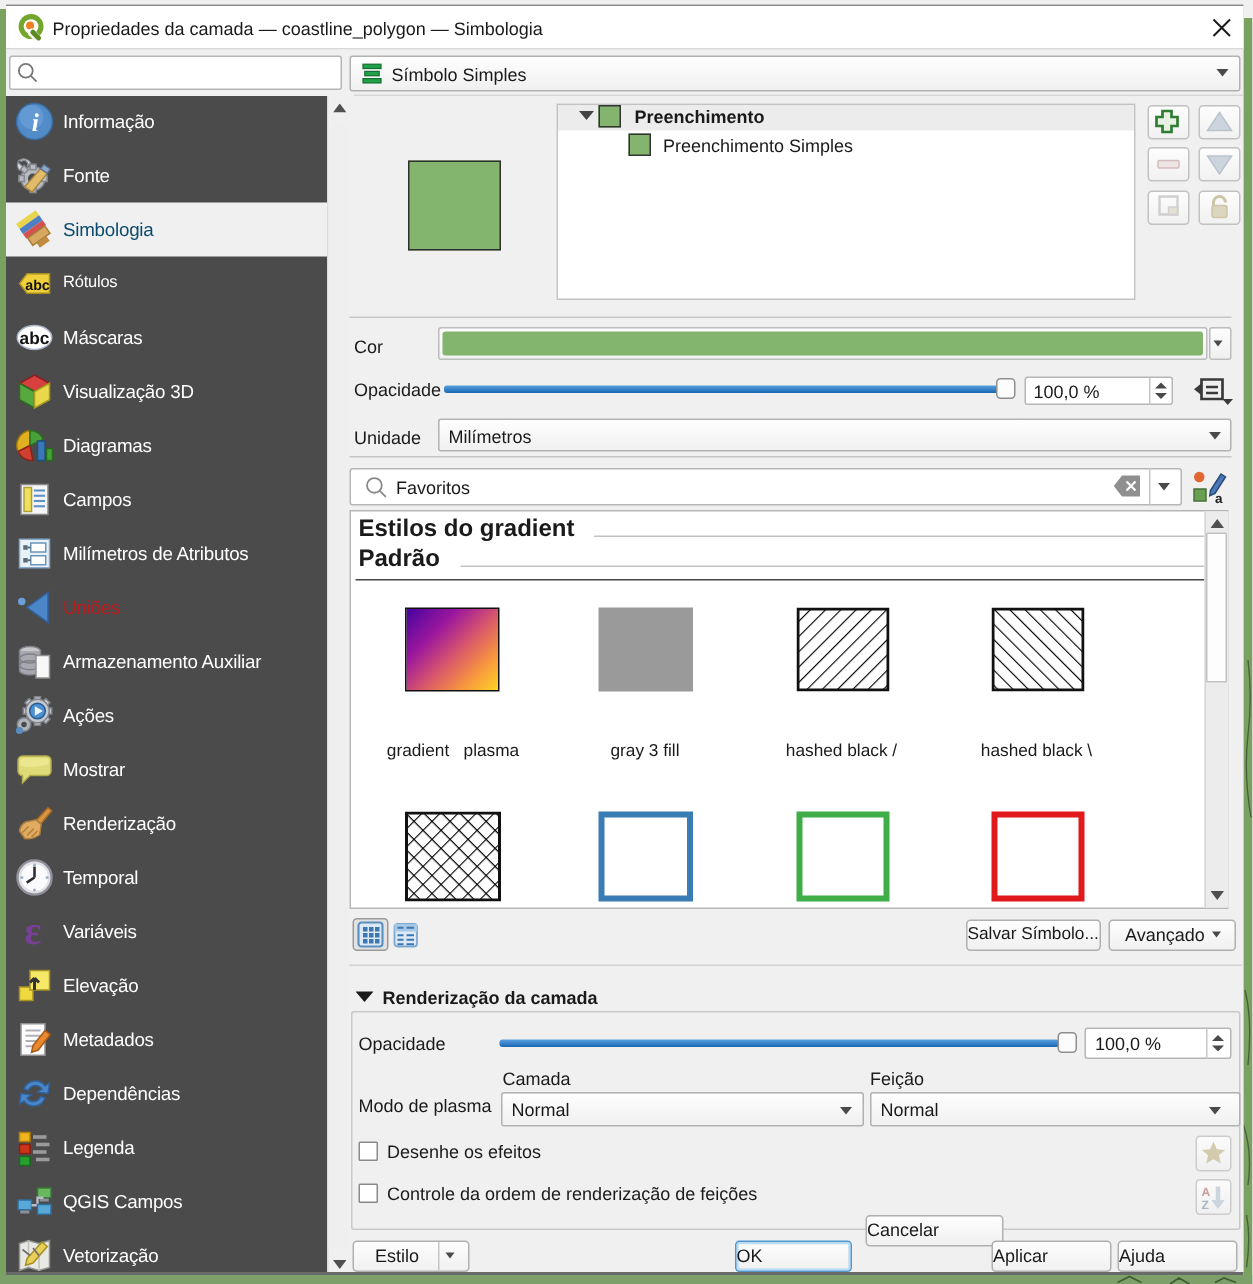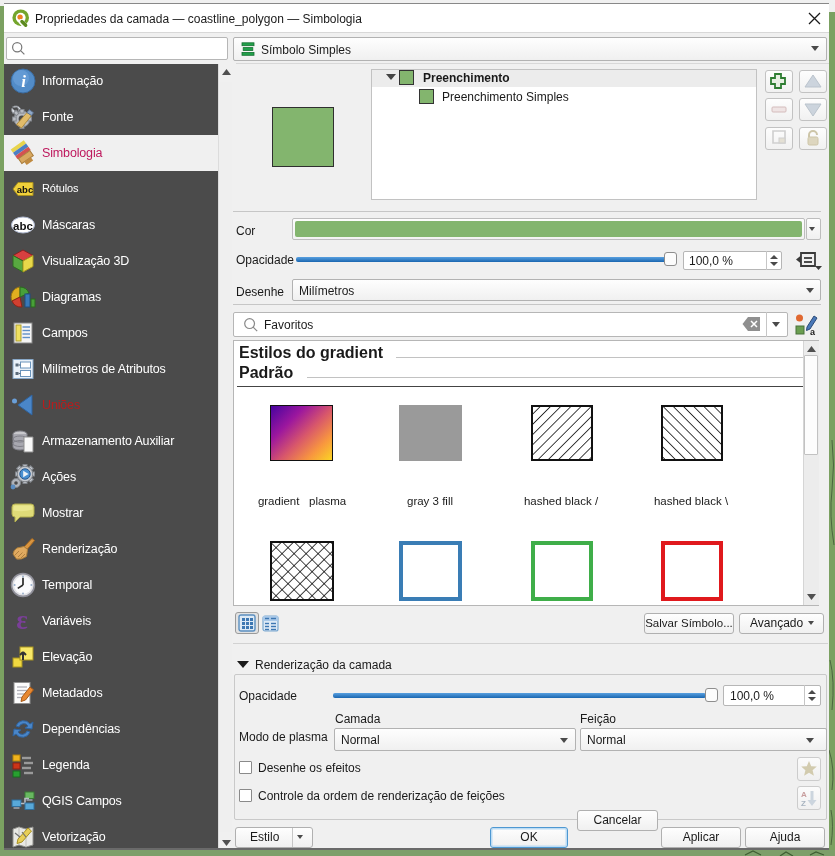--- a/index.html
+++ b/index.html
@@ -1,17 +1,17 @@
 <!DOCTYPE html>
 <html><head><meta charset="utf-8"><style>
 *{margin:0;padding:0;box-sizing:border-box}
 html,body{width:835px;height:856px;overflow:hidden}
 body{position:relative;background:#f0f0f0;font-family:"Liberation Sans",sans-serif;font-size:12px;color:#000}
 .abs{position:absolute}
-.btn{position:absolute;background:linear-gradient(#fefefe,#f0f0f0);border:1px solid #b0b0b0;border-radius:3px;font-size:12px;text-align:center;color:#1a1a1a;white-space:nowrap}
+.btn{position:absolute;background:linear-gradient(#fefefe,#f0f0f0);border:1px solid #b0b0b0;border-radius:3px;font-size:12px;text-align:left;color:#1a1a1a;white-space:nowrap}
 .field{position:absolute;background:#fff;border:1px solid #b6b6b6;border-radius:2px}
 .combo{position:absolute;background:linear-gradient(#fefefe,#f0f0f0);border:1px solid #b2b2b2;border-radius:2px}
 .lbl{position:absolute;font-size:12px;color:#1a1a1a;white-space:nowrap}
 .hline{position:absolute;height:1px;background:#c6c6c6}
 .arrowdn{display:inline-block;width:0;height:0;border-left:4px solid transparent;border-right:4px solid transparent;border-top:5px solid #4a4a4a}
 </style></head><body>
 
 <div class="abs" style="left:0;top:6px;width:4px;height:850px;background:#7ba161"></div>
 <div class="abs" style="left:829px;top:12px;width:6px;height:844px;background:#7ba161"></div>
 <div class="abs" style="left:828px;top:4px;width:1px;height:845px;background:#8a8a8a"></div>
@@ -76,21 +76,21 @@
 <div class="abs" style="left:4px;top:135px;width:214px;height:36px;background:#f0f0f0"></div>
 <div class="abs" style="left:10px;top:140px;width:26px;height:26px"><svg width="26" height="26" viewBox="0 0 26 26">
       <g transform="rotate(-35 13 13)">
         <rect x="5" y="3" width="16" height="4" fill="#e8d44d"></rect>
         <rect x="5" y="7" width="16" height="4" fill="#4d7fc4"></rect>
         <rect x="5" y="11" width="16" height="4" fill="#d45252"></rect>
         <rect x="6" y="15" width="14" height="6" fill="#d8a860" stroke="#a87c3a"></rect>
         <rect x="9" y="21" width="8" height="4" fill="#c08a40"></rect>
       </g>
     </svg></div>
-<div class="lbl" style="left:42px;top:146px;color:#be185d;font-size:12.5px;letter-spacing:-0.15px">Simbologia</div>
+<div class="lbl" style="left:42px;top:146px;color:#0c4a6e;font-size:12.5px;letter-spacing:-0.15px">Simbologia</div>
 <div class="abs" style="left:10px;top:176px;width:26px;height:26px"><svg width="26" height="26" viewBox="0 0 26 26">
       <path d="M3 13 L8 6.5 H23 V19.5 H8 z" fill="#f0d03a" stroke="#a89020"></path>
       <text x="15" y="17" font-family="Liberation Sans" font-weight="bold" font-size="9.5" fill="#111" text-anchor="middle">abc</text>
     </svg></div>
 <div class="lbl" style="left:42px;top:182px;color:#ffffff;font-size:11px;letter-spacing:-0.15px">Rótulos</div>
 <div class="abs" style="left:10px;top:212px;width:26px;height:26px"><svg width="26" height="26" viewBox="0 0 26 26">
       <ellipse cx="13" cy="13" rx="11.5" ry="8" fill="#fff" stroke="#aab4cc"></ellipse>
       <text x="13" y="17.5" font-family="Liberation Sans" font-weight="bold" font-size="11.5" fill="#111" text-anchor="middle">abc</text>
     </svg></div>
 <div class="lbl" style="left:42px;top:218px;color:#ffffff;font-size:12.5px;letter-spacing:-0.15px">Máscaras</div>
@@ -301,21 +301,21 @@
   </svg>
 <svg class="abs" style="left:793px;top:249px" width="30" height="23" viewBox="0 0 30 23">
 <path d="M8 4 h14 v13 h-14 z" fill="none" stroke="#3a3a3a" stroke-width="1.8"></path>
 <path d="M8 6.5 l-5 4 5 4 z" fill="#3a3a3a"></path>
 <g stroke="#3a3a3a" stroke-width="1.8">
       <line x1="11" y1="9" x2="19" y2="9"></line>
       <line x1="11" y1="13" x2="19" y2="13"></line>
     </g>
 <polygon points="22,17 29,17 25.5,21" fill="#3a3a3a"></polygon>
   </svg>
-<div class="lbl" style="left:236px;top:285px">Desenhe</div>
+<div class="lbl" style="left:236px;top:285px">Unidade</div>
 <div class="combo" style="left:292px;top:279px;width:529px;height:22px"></div>
 <div class="lbl" style="left:299px;top:284px">Milímetros</div>
 <span class="arrowdn abs" style="left:806px;top:288px"></span>
 <div class="field" style="left:233px;top:312px;width:555px;height:25px"></div>
 <svg class="abs" style="left:243px;top:317px" width="16" height="16" viewBox="0 0 16 16">
     <circle cx="6.6" cy="6.6" r="4.9" fill="none" stroke="#888" stroke-width="1.2"></circle>
     <line x1="10.2" y1="10.2" x2="14.2" y2="14.2" stroke="#888" stroke-width="1.2"></line>
   </svg>
 <div class="lbl" style="left:264px;top:318px">Favoritos</div>
 <svg class="abs" style="left:742px;top:316px" width="19" height="16" viewBox="0 0 19 16">
@@ -406,21 +406,21 @@
       <line x1="9" y1="14.5" x2="14" y2="14.5"></line>
     </g>
   </svg>
 <div class="btn" style="left:644px;top:613px;width:90px;height:21px;line-height:19px;font-size:11.5px">Salvar Símbolo...</div>
 <div class="btn" style="left:739px;top:613px;width:85px;height:21px;line-height:19px;text-align:left;padding-left:10px">Avançado</div>
 <span class="arrowdn abs" style="left:808px;top:621px;border-left-width:3.5px;border-right-width:3.5px;border-top-width:4.5px"></span>
 <div class="hline" style="left:233px;top:643px;width:595px;background:#d2d2d2"></div>
 <svg class="abs" style="left:237px;top:660px" width="12" height="9" viewBox="0 0 12 9">
     <polygon points="0,1 12,1 6,8" fill="#1a1a1a"></polygon>
   </svg>
-<div class="lbl" style="left:255px;top:658px;font-weight:normal">Renderização da camada</div>
+<div class="lbl" style="left:255px;top:658px;font-weight:bold">Renderização da camada</div>
 <div class="abs" style="left:234px;top:674px;width:593px;height:146px;border:1px solid #c9c9c9;border-radius:2px"></div>
 <div class="lbl" style="left:239px;top:689px">Opacidade</div>
 <div class="abs" style="left:333px;top:693px;width:373px;height:5px;background:linear-gradient(#58a0e0,#1a66b0);border-radius:2px"></div>
 <div class="abs" style="left:705px;top:688px;width:13px;height:14px;background:#fcfcfc;border:1px solid #8e8e8e;border-radius:3px"></div>
 <div class="field" style="left:723px;top:685px;width:98px;height:21px"></div>
 <div class="lbl" style="left:730px;top:689px">100,0 %</div>
 <div class="abs" style="left:804px;top:685px;width:17px;height:21px;border-left:1px solid #c6c6c6"></div>
 <svg class="abs" style="left:808px;top:690px" width="8" height="11" viewBox="0 0 8 11">
     <polygon points="4,0 8,4 0,4" fill="#4a4a4a"></polygon>
     <polygon points="0,7 8,7 4,11" fill="#4a4a4a"></polygon>
@@ -445,15 +445,15 @@
 <div class="abs" style="left:797px;top:786px;width:24px;height:24px;background:linear-gradient(#fbfbfb,#f0f0f0);border:1px solid #cccccc;border-radius:3px"></div>
 <svg class="abs" style="left:800px;top:789px" width="18" height="18" viewBox="0 0 18 18">
 <text x="1" y="8" font-size="8" font-weight="bold" fill="#c89e9e">A</text>
 <text x="1" y="17" font-size="8" font-weight="bold" fill="#a8b4c0">Z</text>
 <path d="M11.5 2 v9 h3 l-4.5 6 -4.5 -6 h3 v-9 z" fill="#ccd5de" transform="translate(2 0)"></path>
   </svg>
 <div class="btn" style="left:235px;top:827px;width:78px;height:21px;line-height:19px;text-align:left;padding-left:14px">Estilo</div>
 <div class="abs" style="left:292px;top:828px;width:1px;height:19px;background:#c6c6c6"></div>
 <span class="arrowdn abs" style="left:297px;top:835px;border-left-width:3.5px;border-right-width:3.5px;border-top-width:4.5px"></span>
 <div class="btn" style="left:490px;top:827px;width:78px;height:21px;line-height:18px;border:1px solid #4e98d2;box-shadow:inset 0 0 0 1.5px #bcdcf4">OK</div>
-<div class="btn" style="left:577px;top:810px;width:81px;height:21px;line-height:19px">Cancelar</div>
+<div class="btn" style="left:577px;top:810px;width:92px;height:21px;line-height:19px">Cancelar</div>
 <div class="btn" style="left:661px;top:827px;width:80px;height:21px;line-height:19px">Aplicar</div>
 <div class="btn" style="left:745px;top:827px;width:80px;height:21px;line-height:19px">Ajuda</div>
 <div class="abs" style="left:4px;top:848px;width:825px;height:2px;background:#6a6a6a"></div>
 </body></html>

